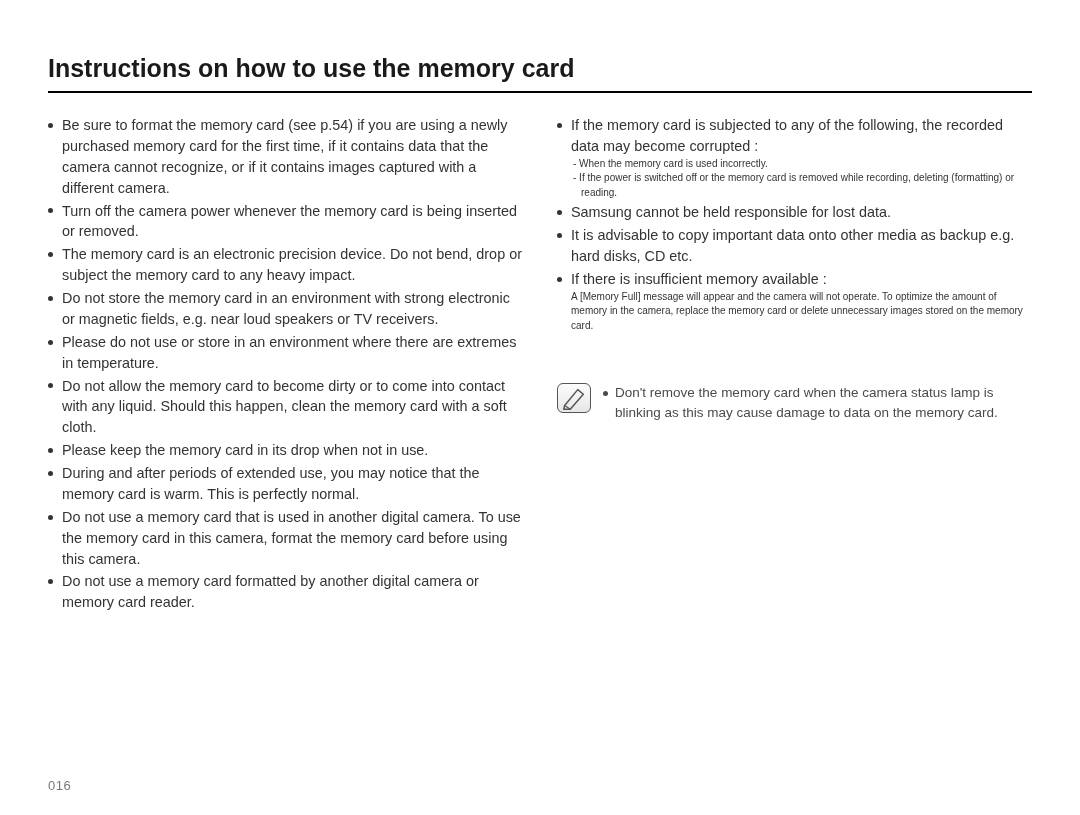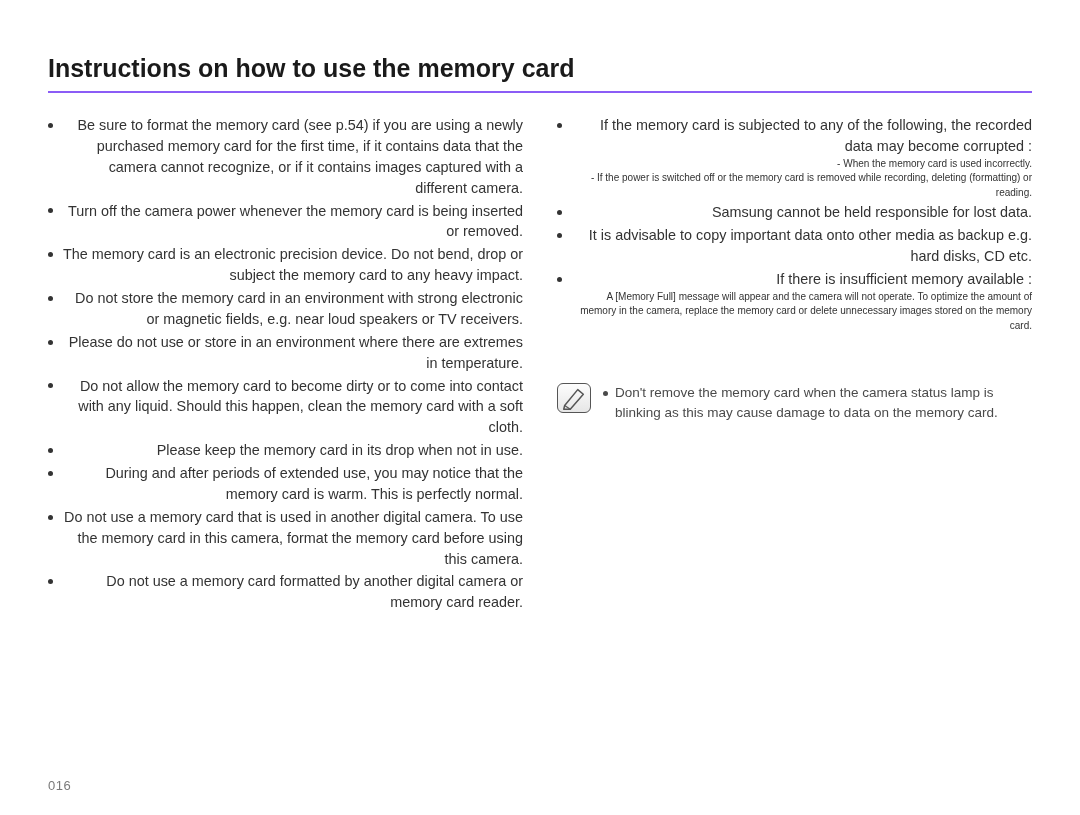--- a/index.html
+++ b/index.html
@@ -16,42 +16,41 @@
     box-sizing: border-box;
     width: 1080px;
     height: 815px;
     padding: 54px 48px 0 48px;
     position: relative;
   }
   .title {
     font-size: 25px;
     font-weight: bold;
     color: #1a1a1a;
-    border-bottom: 2px solid #8b5cf6;
+    border-bottom: 2px solid #000000;
     padding-bottom: 8px;
     margin: 0 0 22px 0;
   }
   .cols {
     display: flex;
     gap: 34px;
   }
   .col { flex: 1; }
   ul.bul {
     list-style: none;
     padding: 0;
     margin: 0;
   }
   ul.bul > li {
     position: relative;
     padding-left: 14px;
     font-size: 14.4px;
     line-height: 1.45;
     margin-bottom: 2px;
     color: #333;
-    text-align: right;
   }
   ul.bul > li::before {
     content: "";
     position: absolute;
     left: 0;
     top: 0.55em;
     width: 5px;
     height: 5px;
     background: #333;
     border-radius: 50%;

